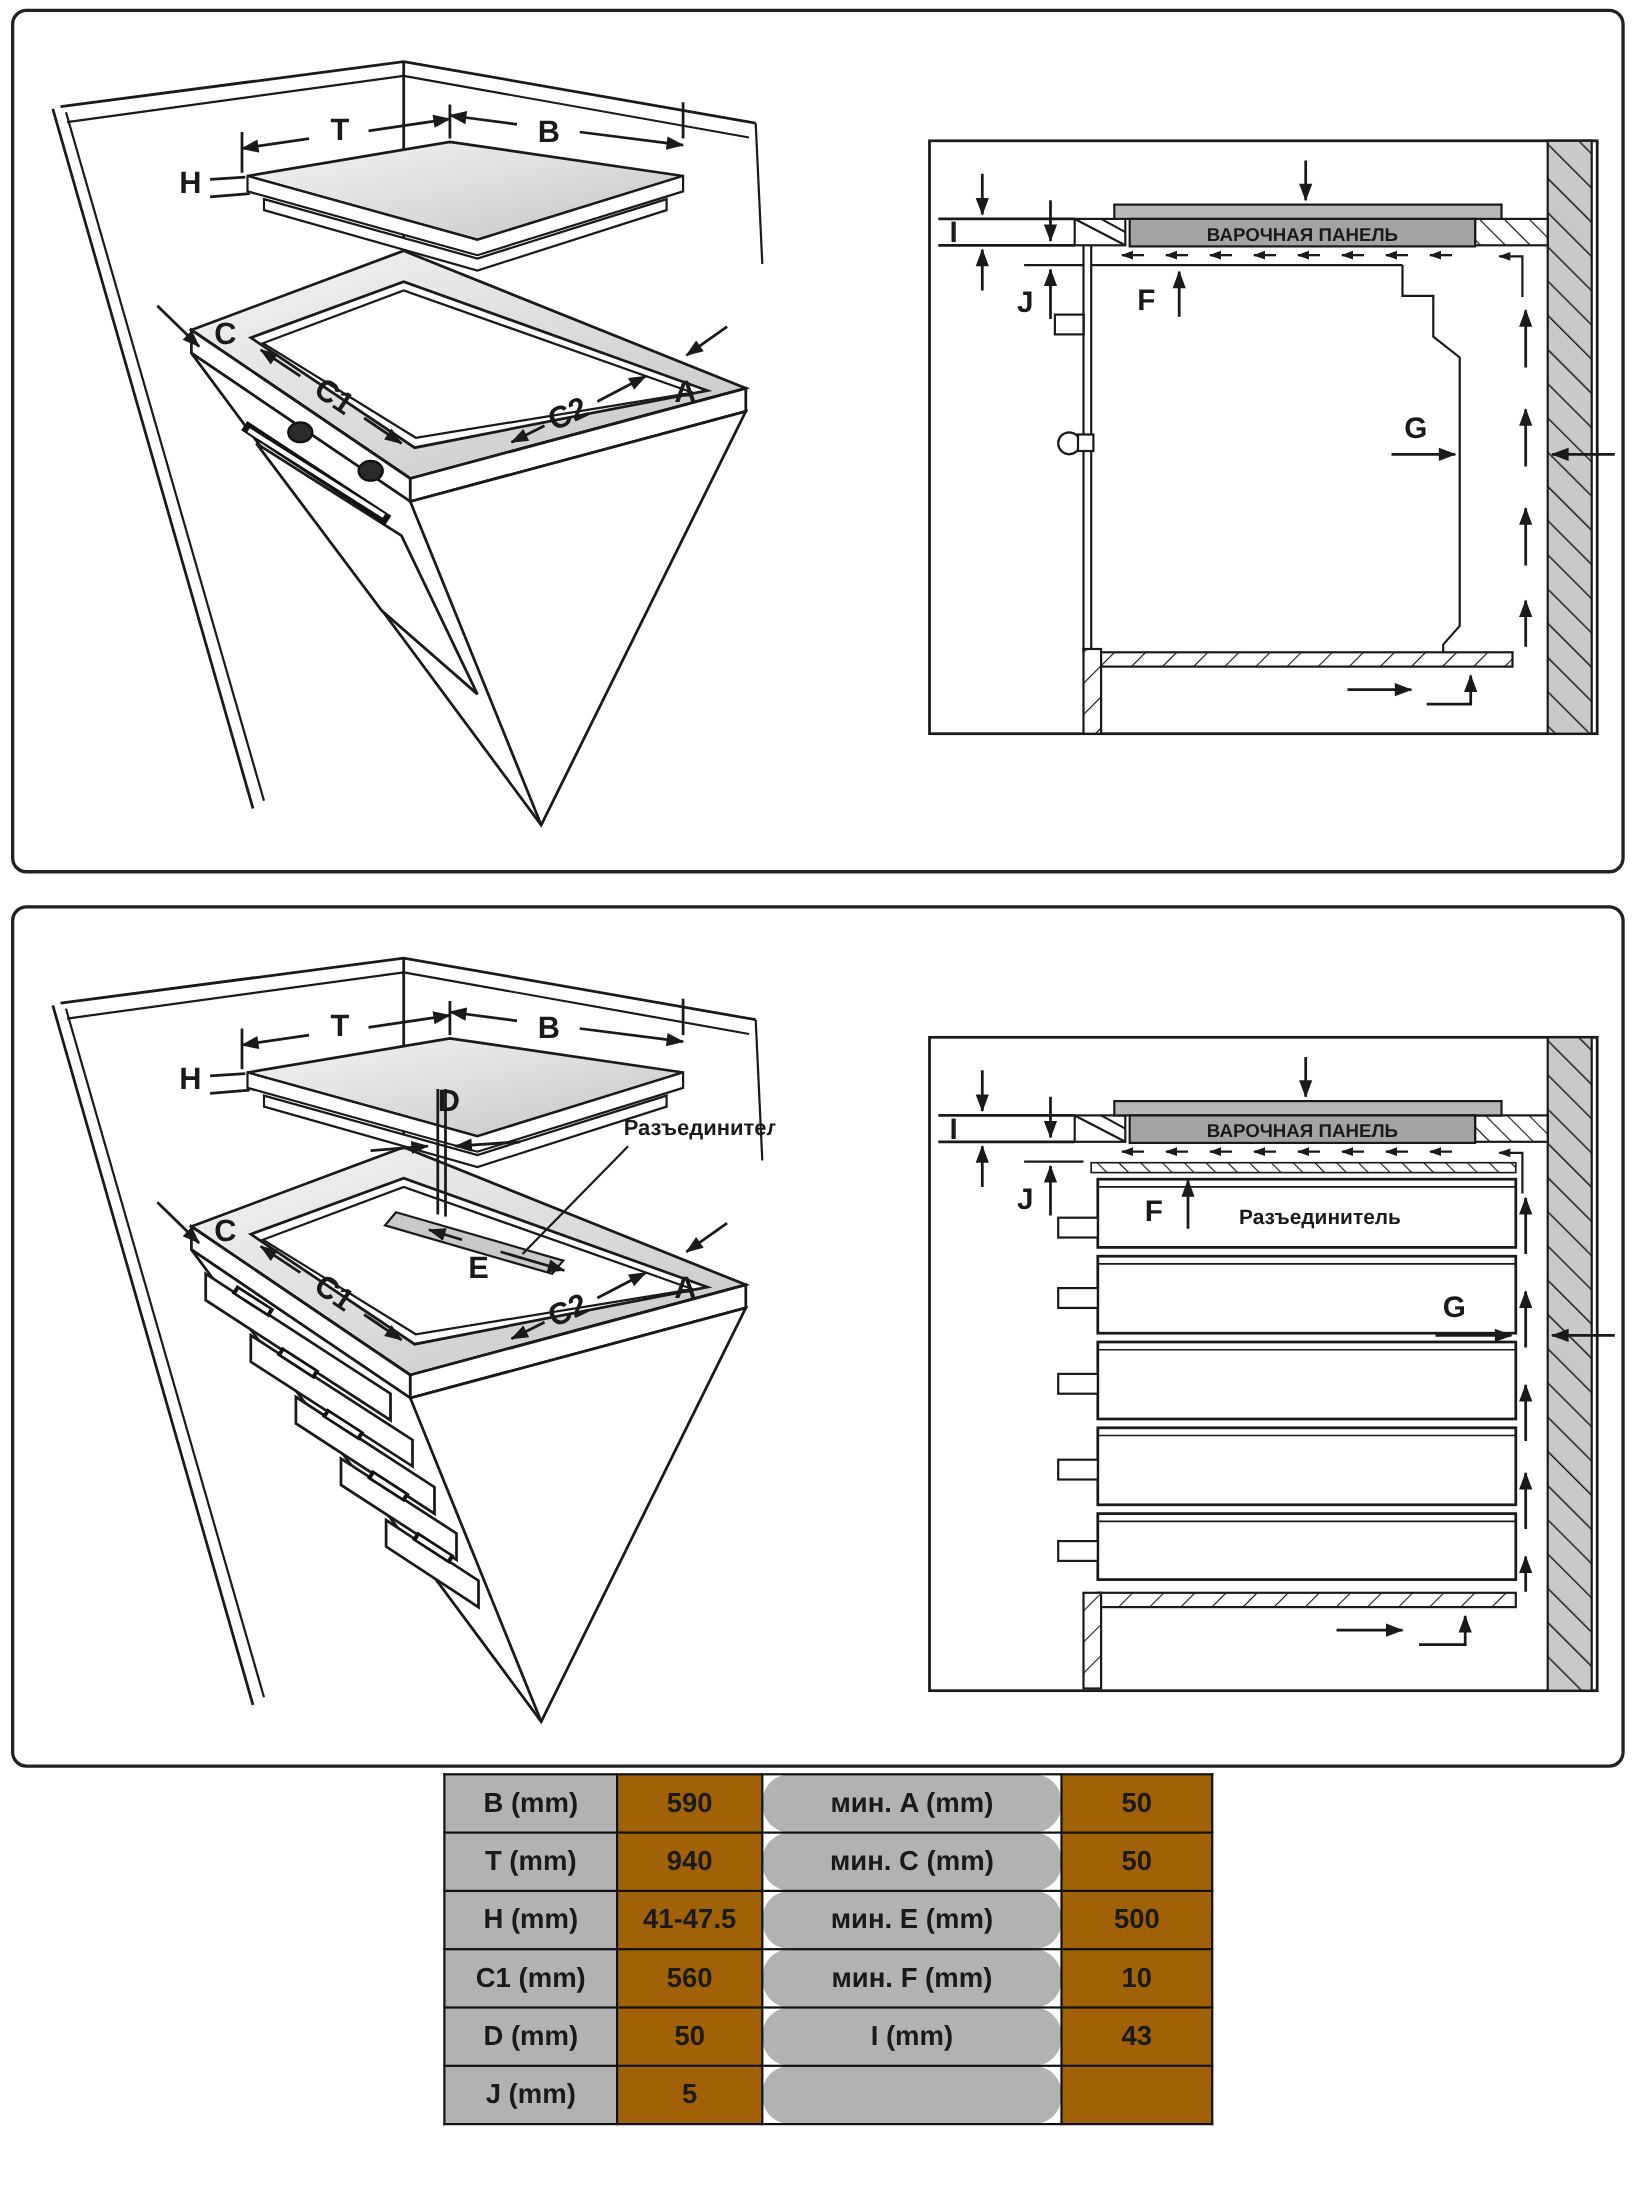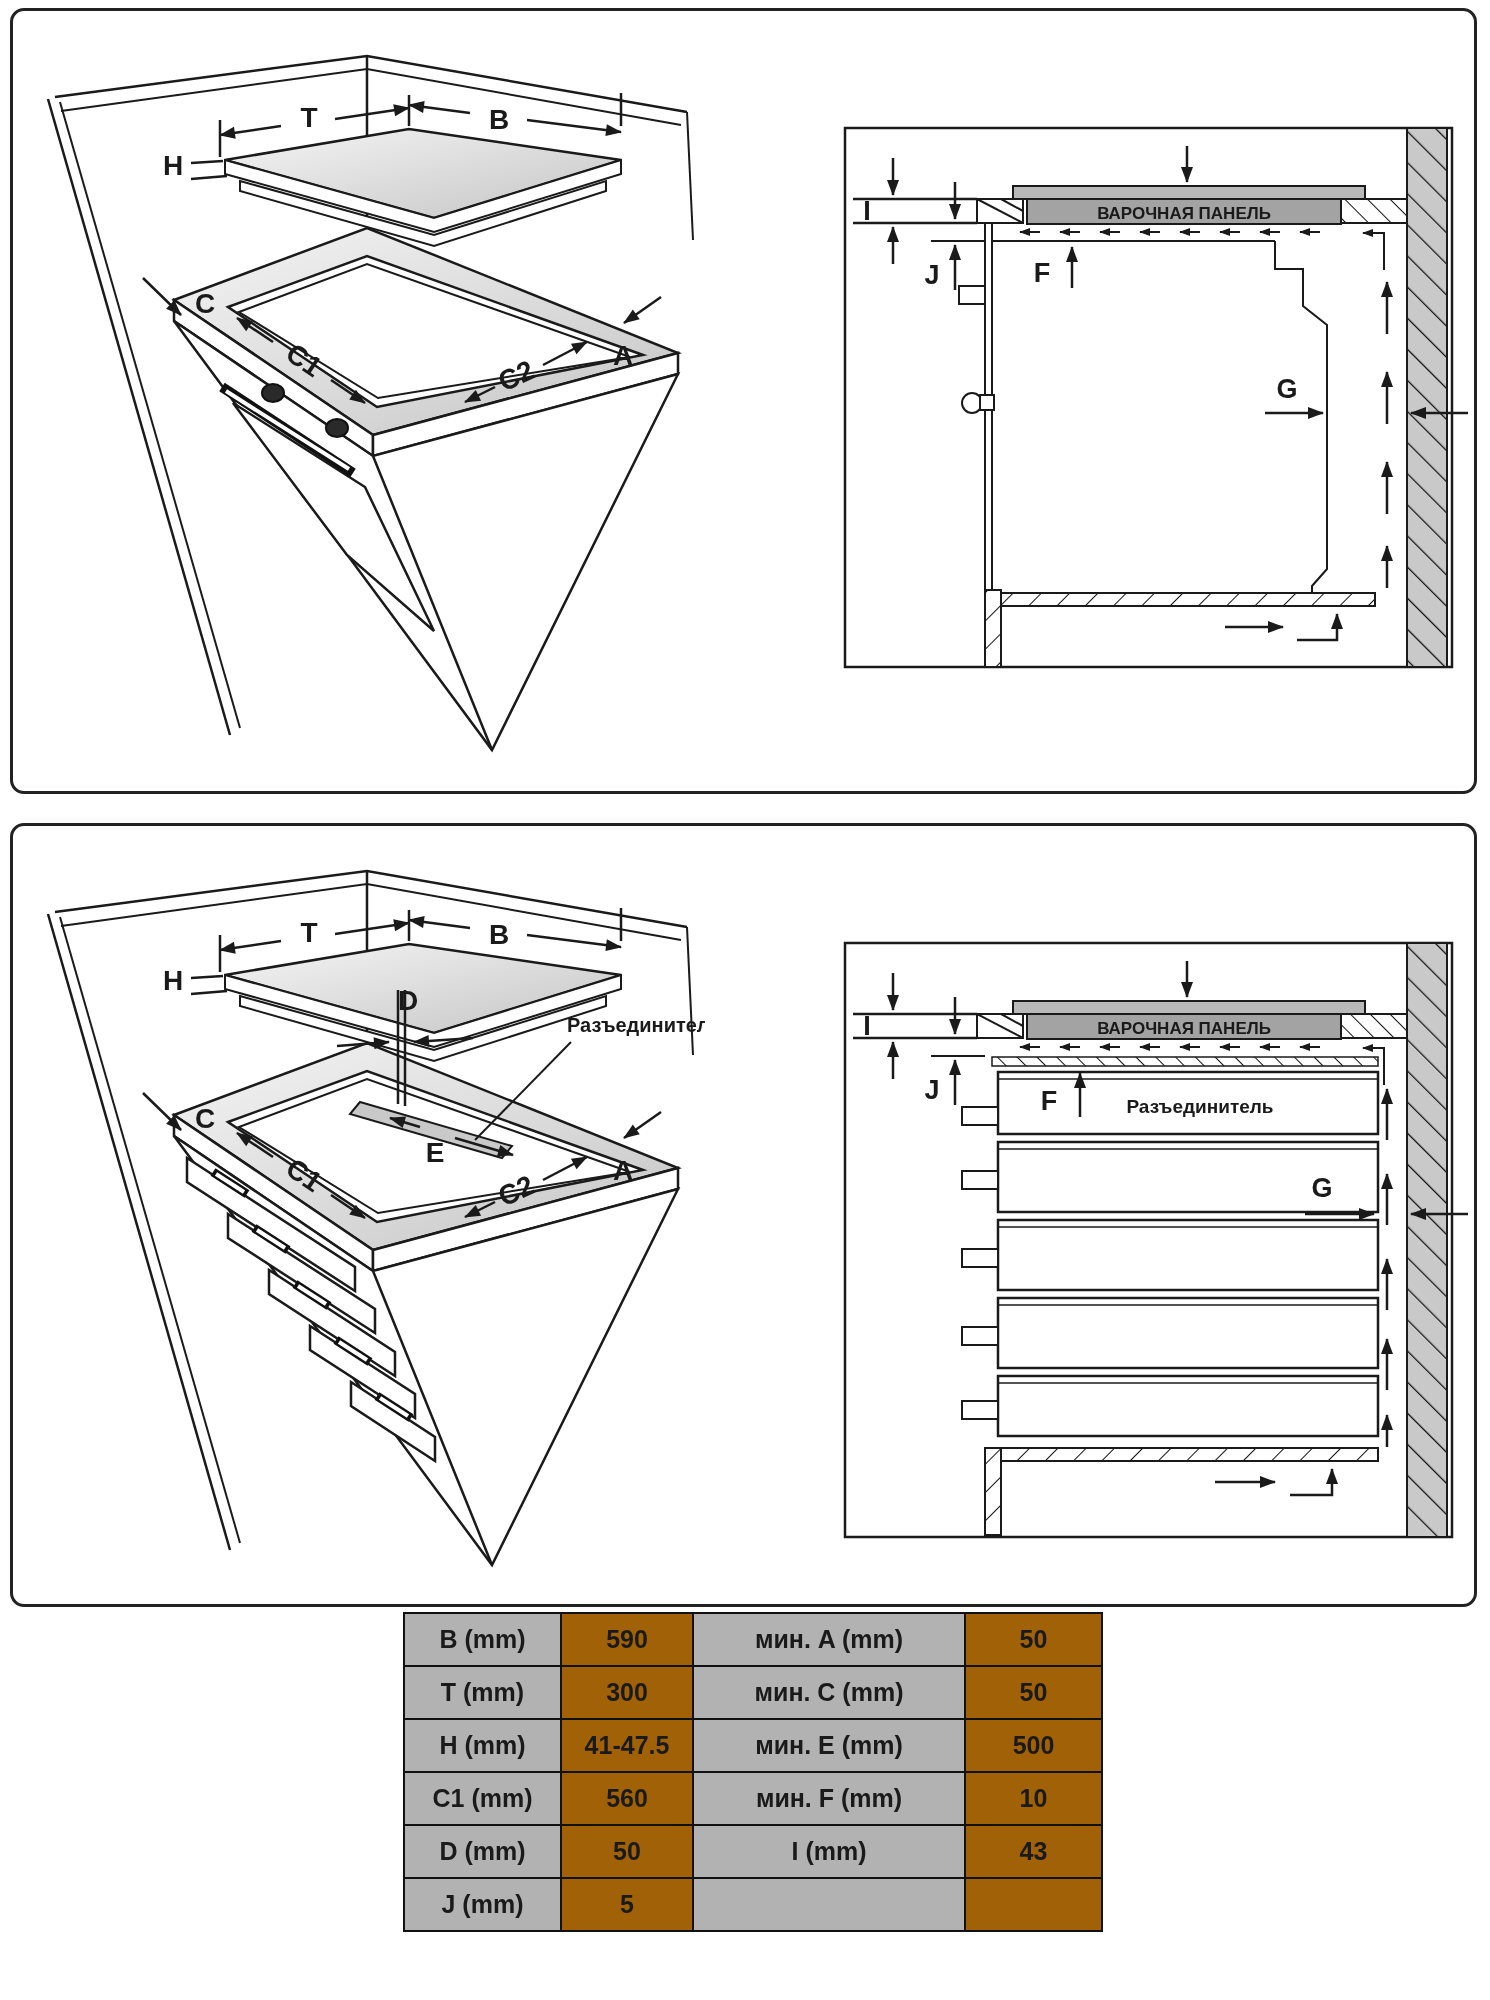--- a/index.html
+++ b/index.html
@@ -10,21 +10,21 @@
   #panel-bottom{left:10px;top:823px;width:1461px;height:778px;}
   .diag{position:absolute;}
   svg text{font-family:"Liberation Sans",sans-serif;font-weight:bold;fill:#1a1a1a;}
   
   #dimtable{position:absolute;left:403px;top:1612px;border-collapse:collapse;
             table-layout:fixed;}
   #dimtable td{border:2.5px solid #111;height:51px;text-align:center;vertical-align:middle;
                font-weight:bold;font-size:25px;padding:0;}
   #dimtable td.g{background:#b2b2b2;}
   #dimtable td.w{background:#a16207;}
-  .cw1{width:155px;} .cw2{width:130px;} .cw3{width:270px;} .cw4{width:135px;}
+  .cw1{width:155px;} .cw2{width:130px;} .cw3{width:270px;border-radius:25px;} .cw4{width:135px;}
 </style>
 </head>
 <body>
 
 <div id="stage">
 
   <div id="panel-top" class="panel"></div>
 
   <svg class="diag" style="left:15px;top:35px" width="690" height="740" viewBox="0 0 690 740">
     <defs>
@@ -397,21 +397,21 @@
   <table id="dimtable">
     <tbody>
         <tr>
       <td class="g cw1">B (mm)</td>
       <td class="w cw2">590</td>
       <td class="g cw3">мин. A (mm)</td>
       <td class="w cw4">50</td>
     </tr>
     <tr>
       <td class="g cw1">T (mm)</td>
-      <td class="w cw2">300</td>
+      <td class="w cw2">940</td>
       <td class="g cw3">мин. C (mm)</td>
       <td class="w cw4">50</td>
     </tr>
     <tr>
       <td class="g cw1">H (mm)</td>
       <td class="w cw2">41-47.5</td>
       <td class="g cw3">мин. E (mm)</td>
       <td class="w cw4">500</td>
     </tr>
     <tr>

